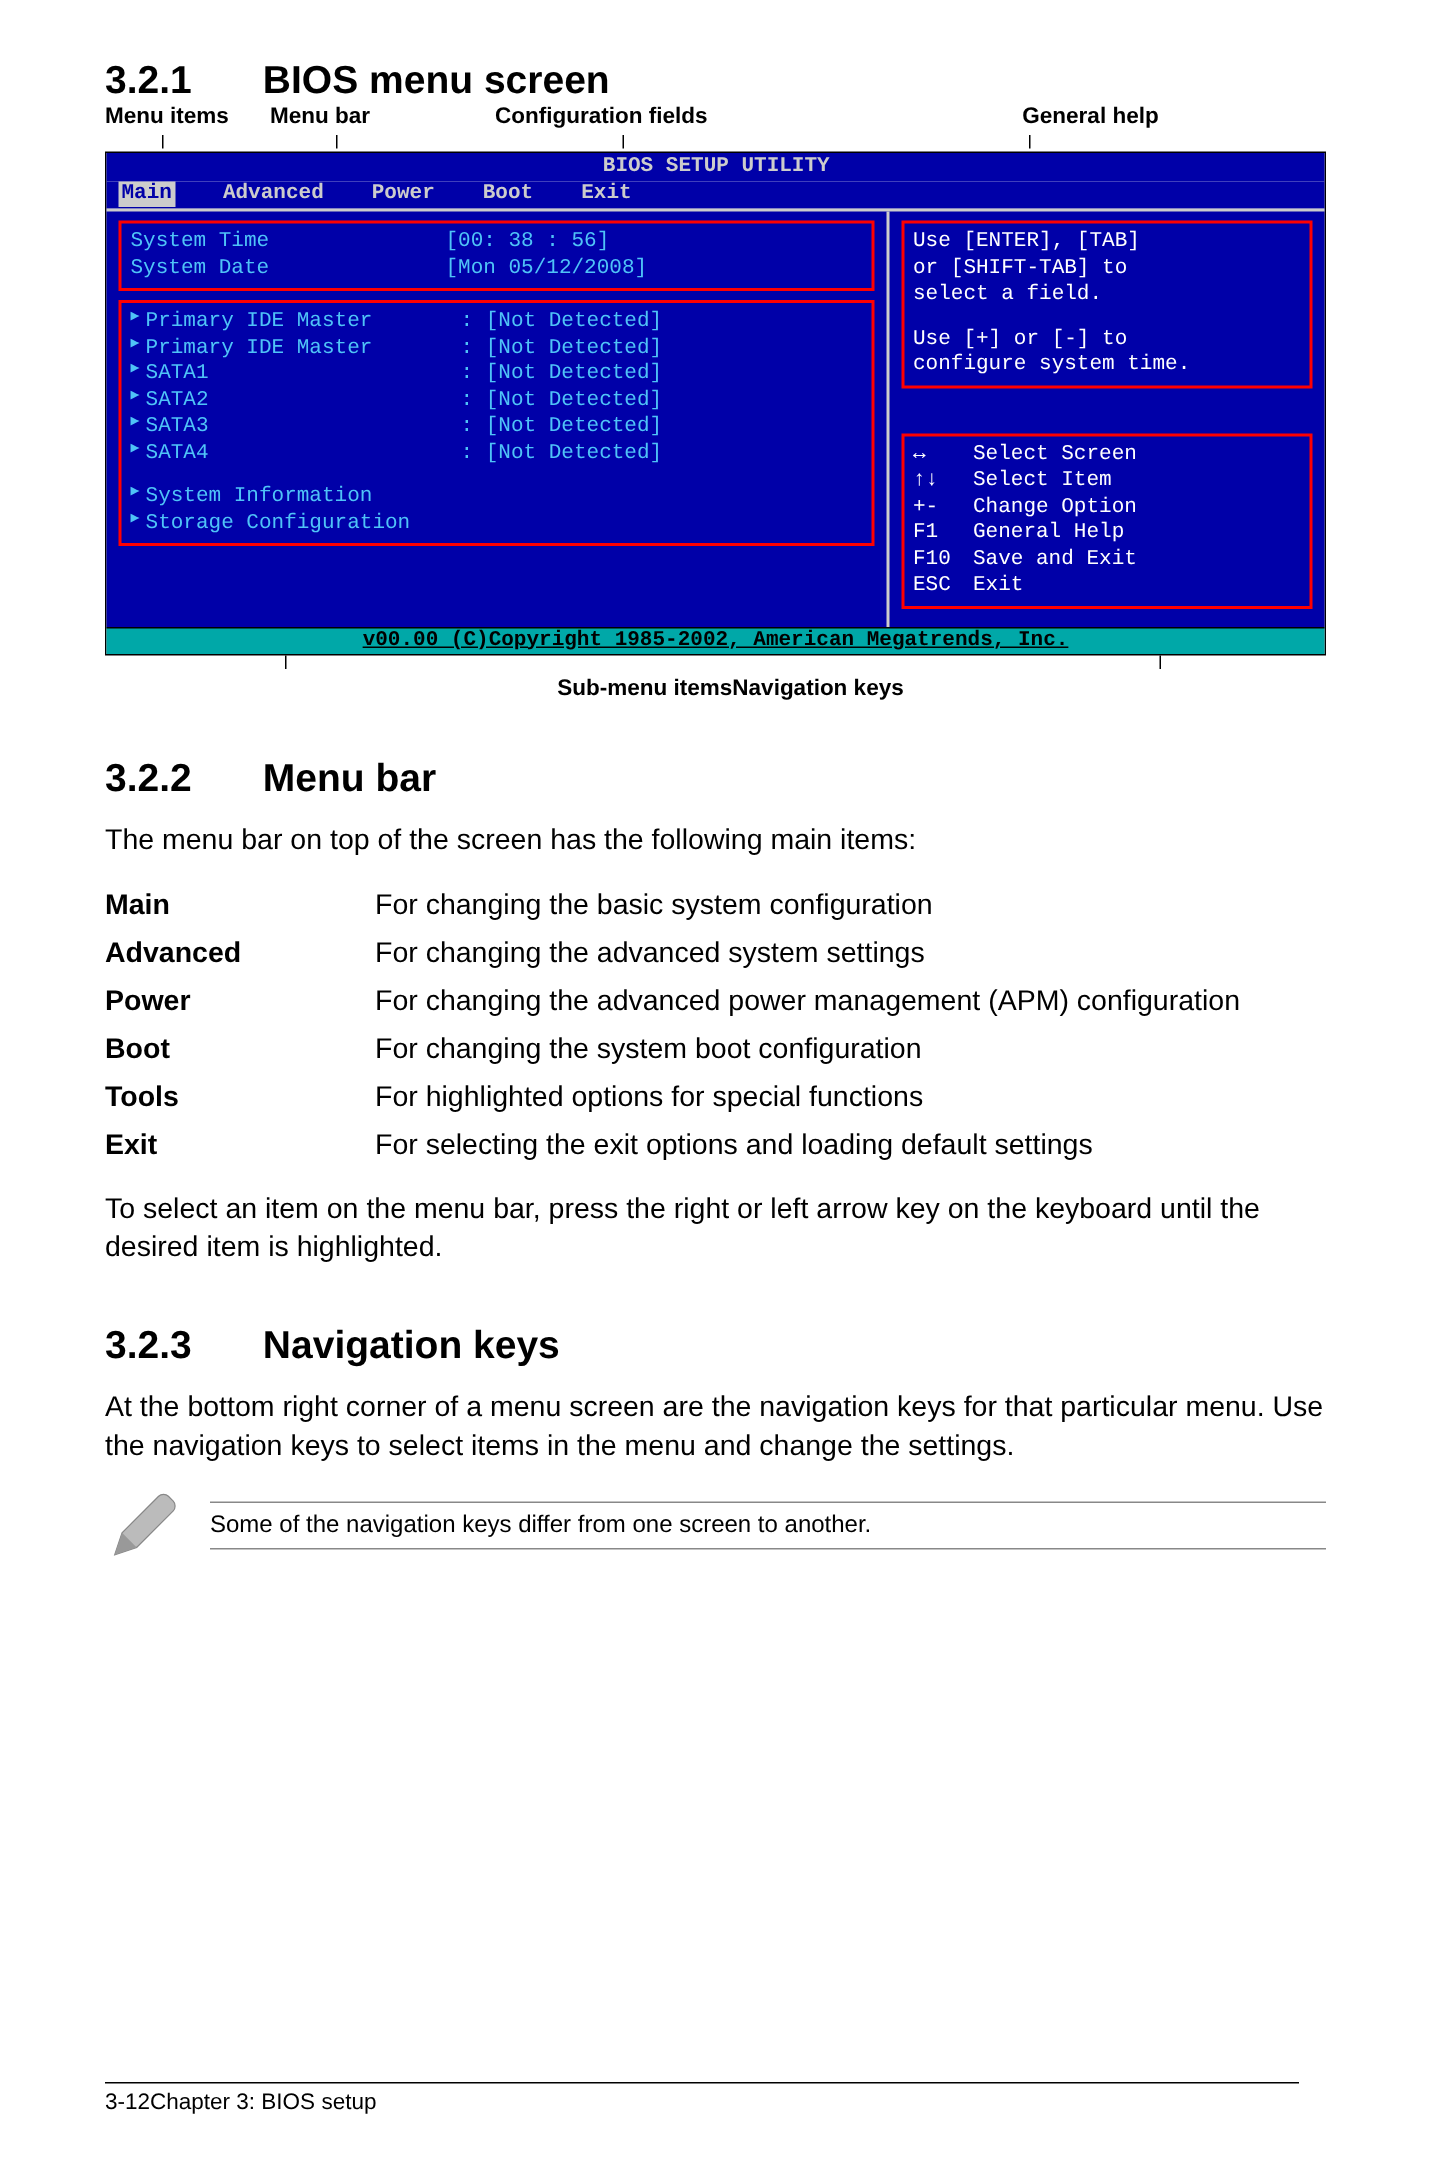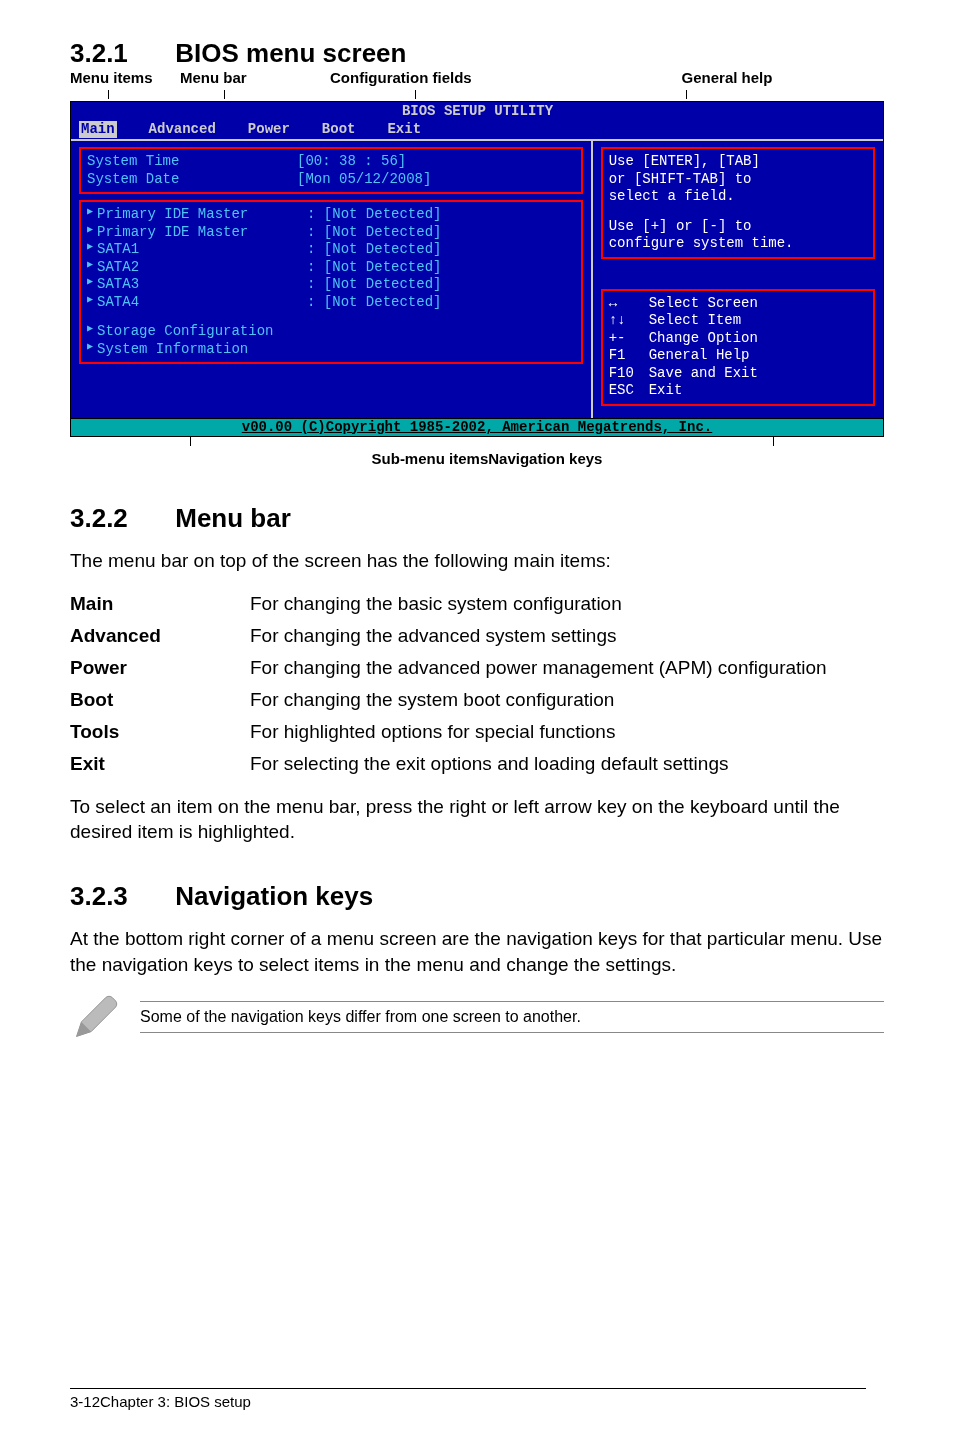--- a/index.html
+++ b/index.html
@@ -158,24 +158,24 @@
         <div class="bios-row tri">
             <span class="k">SATA3</span>
             <span class="v">: [Not Detected]</span>
           </div>
         <div class="bios-row tri">
             <span class="k">SATA4</span>
             <span class="v">: [Not Detected]</span>
           </div>
         <div style="height:12px"></div>
         <div class="bios-row tri">
+            <span class="k">System Information</span>
+          </div>
+        <div class="bios-row tri">
             <span class="k">Storage Configuration</span>
-          </div>
-        <div class="bios-row tri">
-            <span class="k">System Information</span>
           </div>
       </div>
     </div>
     <div class="bios-right">
       <div class="redbox" style="color:#fff">
         <div>Use [ENTER], [TAB]</div>
         <div>or [SHIFT-TAB] to</div>
         <div>select a field.</div>
         <div style="height:12px"></div>
         <div>Use [+] or [-] to</div>

